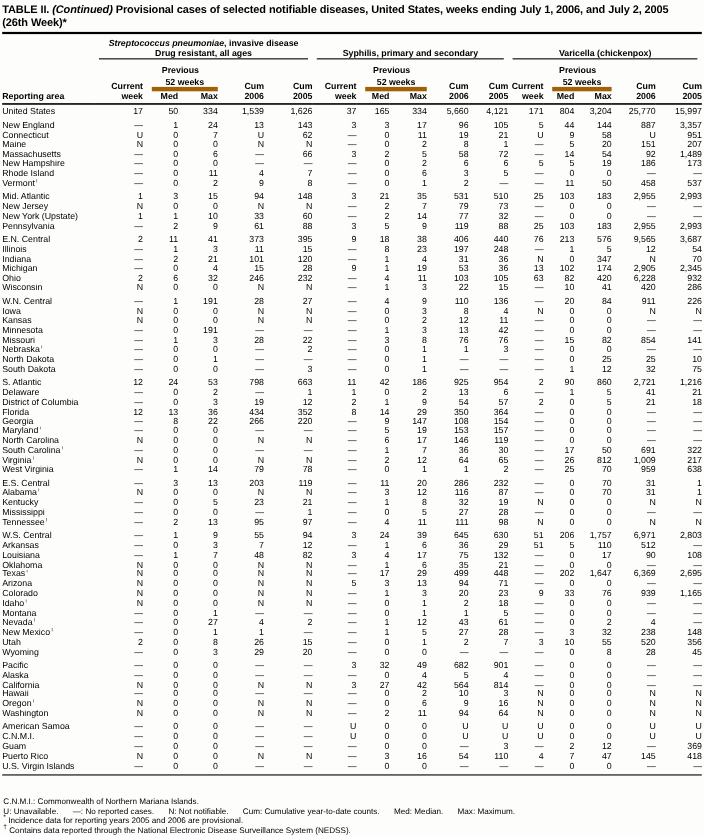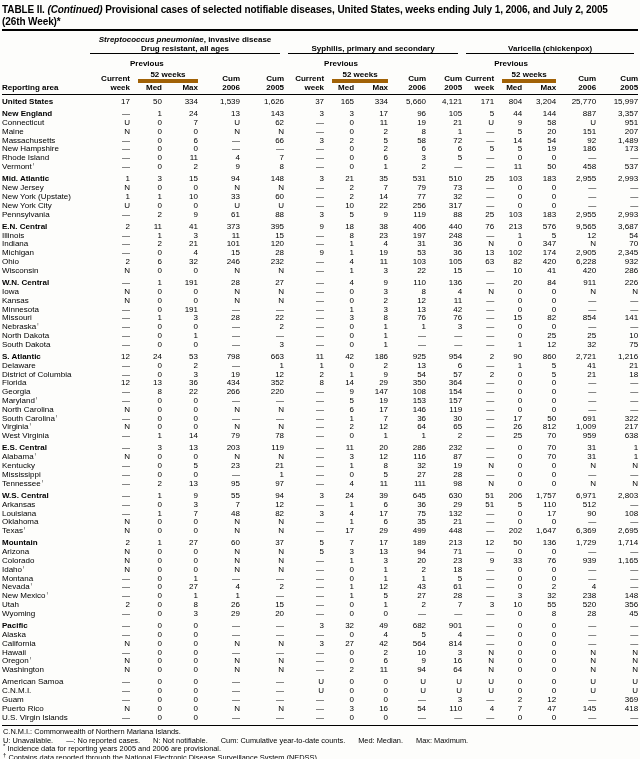--- a/index.html
+++ b/index.html
@@ -10,34 +10,34 @@
   }
   .page{padding:3px 2px 0 2px;}
   .title{font-weight:bold;font-size:10px;line-height:11.5px;margin:1px 0 2px 0;letter-spacing:-0.1px;}
   .title .cont{font-style:italic;}
   .rule-top{border-top:2.5px solid #000;height:0;margin-bottom:1px;}
   table{border-collapse:collapse;table-layout:fixed;width:636px;}
   th,td{padding:0;font-size:8px;vertical-align:bottom;}
   thead th{font-weight:bold;line-height:8.5px;}
   .grp-box{margin:4px 4px;border-bottom:1px solid #000;padding-bottom:0;text-align:center;}
   .grp-box .l1 i{font-style:italic;}
-  th.prev{text-align:left;padding-top:2px;}
+  th.prev{text-align:center;padding-top:2px;}
   .w52box{margin-left:8px;border-bottom:4px solid #a16207;padding-bottom:0.5px;text-align:center;}
   th.r{text-align:right;}
   tr.hr3 th{padding-top:1px;line-height:9px;}
   tr.hr4 th{padding-bottom:2px;border-bottom:1.5px solid #000;line-height:9px;}
   th.area{text-align:left;}
   tbody td{line-height:8.8px;}
   td.num{text-align:right;white-space:nowrap;}
   td.area{text-align:left;white-space:nowrap;overflow:hidden;}
   tbody tr:first-child td{padding-top:3px;}
   tr.sec-start td{padding-top:3.5px;}
-  tr.bold td.area{font-weight:bold;}
+  tr.bold td.area{font-weight:normal;}
   sup{font-size:6px;line-height:0;vertical-align:super;}
-  .footer{border-top:1.5px solid #000;margin-top:3px;padding:2px 0 0 1px;font-size:7.4px;line-height:8.4px;}
+  .footer{border-top:1.5px solid #000;margin-top:3px;padding:20px 0 0 1px;font-size:7.4px;line-height:8.4px;}
   .fline{white-space:nowrap;}
   .fseg{margin-right:13px;}
   
   col.c-area{width:84px;}
   col.g1a{width:44px;}col.g1b{width:32px;}col.g1c{width:36px;}col.g1d{width:42px;}col.g1e{width:44px;}
   col.g2a{width:40px;}col.g2b{width:30px;}col.g2c{width:34px;}col.g2d{width:38px;}col.g2e{width:36px;}
   col.g3a{width:32px;}col.g3b{width:28px;}col.g3c{width:34px;}col.g3d{width:40px;}col.g3e{width:42px;}
 </style>
 </head>
 <body>
@@ -337,38 +337,20 @@
           <td class="num">14</td>
           <td class="num">77</td>
           <td class="num">32</td>
           <td class="num">—</td>
           <td class="num">0</td>
           <td class="num">0</td>
           <td class="num">—</td>
           <td class="num">—</td>
         </tr>
         <tr>
-          <td class="area">New York City</td>
-          <td class="num">U</td>
-          <td class="num">0</td>
-          <td class="num">0</td>
-          <td class="num">U</td>
-          <td class="num">U</td>
-          <td class="num">—</td>
-          <td class="num">10</td>
-          <td class="num">22</td>
-          <td class="num">256</td>
-          <td class="num">317</td>
-          <td class="num">—</td>
-          <td class="num">0</td>
-          <td class="num">0</td>
-          <td class="num">—</td>
-          <td class="num">—</td>
-        </tr>
-        <tr>
           <td class="area">Pennsylvania</td>
           <td class="num">—</td>
           <td class="num">2</td>
           <td class="num">9</td>
           <td class="num">61</td>
           <td class="num">88</td>
           <td class="num">3</td>
           <td class="num">5</td>
           <td class="num">9</td>
           <td class="num">119</td>
@@ -984,38 +966,20 @@
           <td class="num">17</td>
           <td class="num">29</td>
           <td class="num">499</td>
           <td class="num">448</td>
           <td class="num">—</td>
           <td class="num">202</td>
           <td class="num">1,647</td>
           <td class="num">6,369</td>
           <td class="num">2,695</td>
         </tr>
-        <tr class="sec-start bold">
-          <td class="area">Mountain</td>
-          <td class="num">2</td>
-          <td class="num">1</td>
-          <td class="num">27</td>
-          <td class="num">60</td>
-          <td class="num">37</td>
-          <td class="num">5</td>
-          <td class="num">7</td>
-          <td class="num">17</td>
-          <td class="num">189</td>
-          <td class="num">213</td>
-          <td class="num">12</td>
-          <td class="num">50</td>
-          <td class="num">136</td>
-          <td class="num">1,729</td>
-          <td class="num">1,714</td>
-        </tr>
         <tr>
           <td class="area">Arizona</td>
           <td class="num">N</td>
           <td class="num">0</td>
           <td class="num">0</td>
           <td class="num">N</td>
           <td class="num">N</td>
           <td class="num">5</td>
           <td class="num">3</td>
           <td class="num">13</td>

